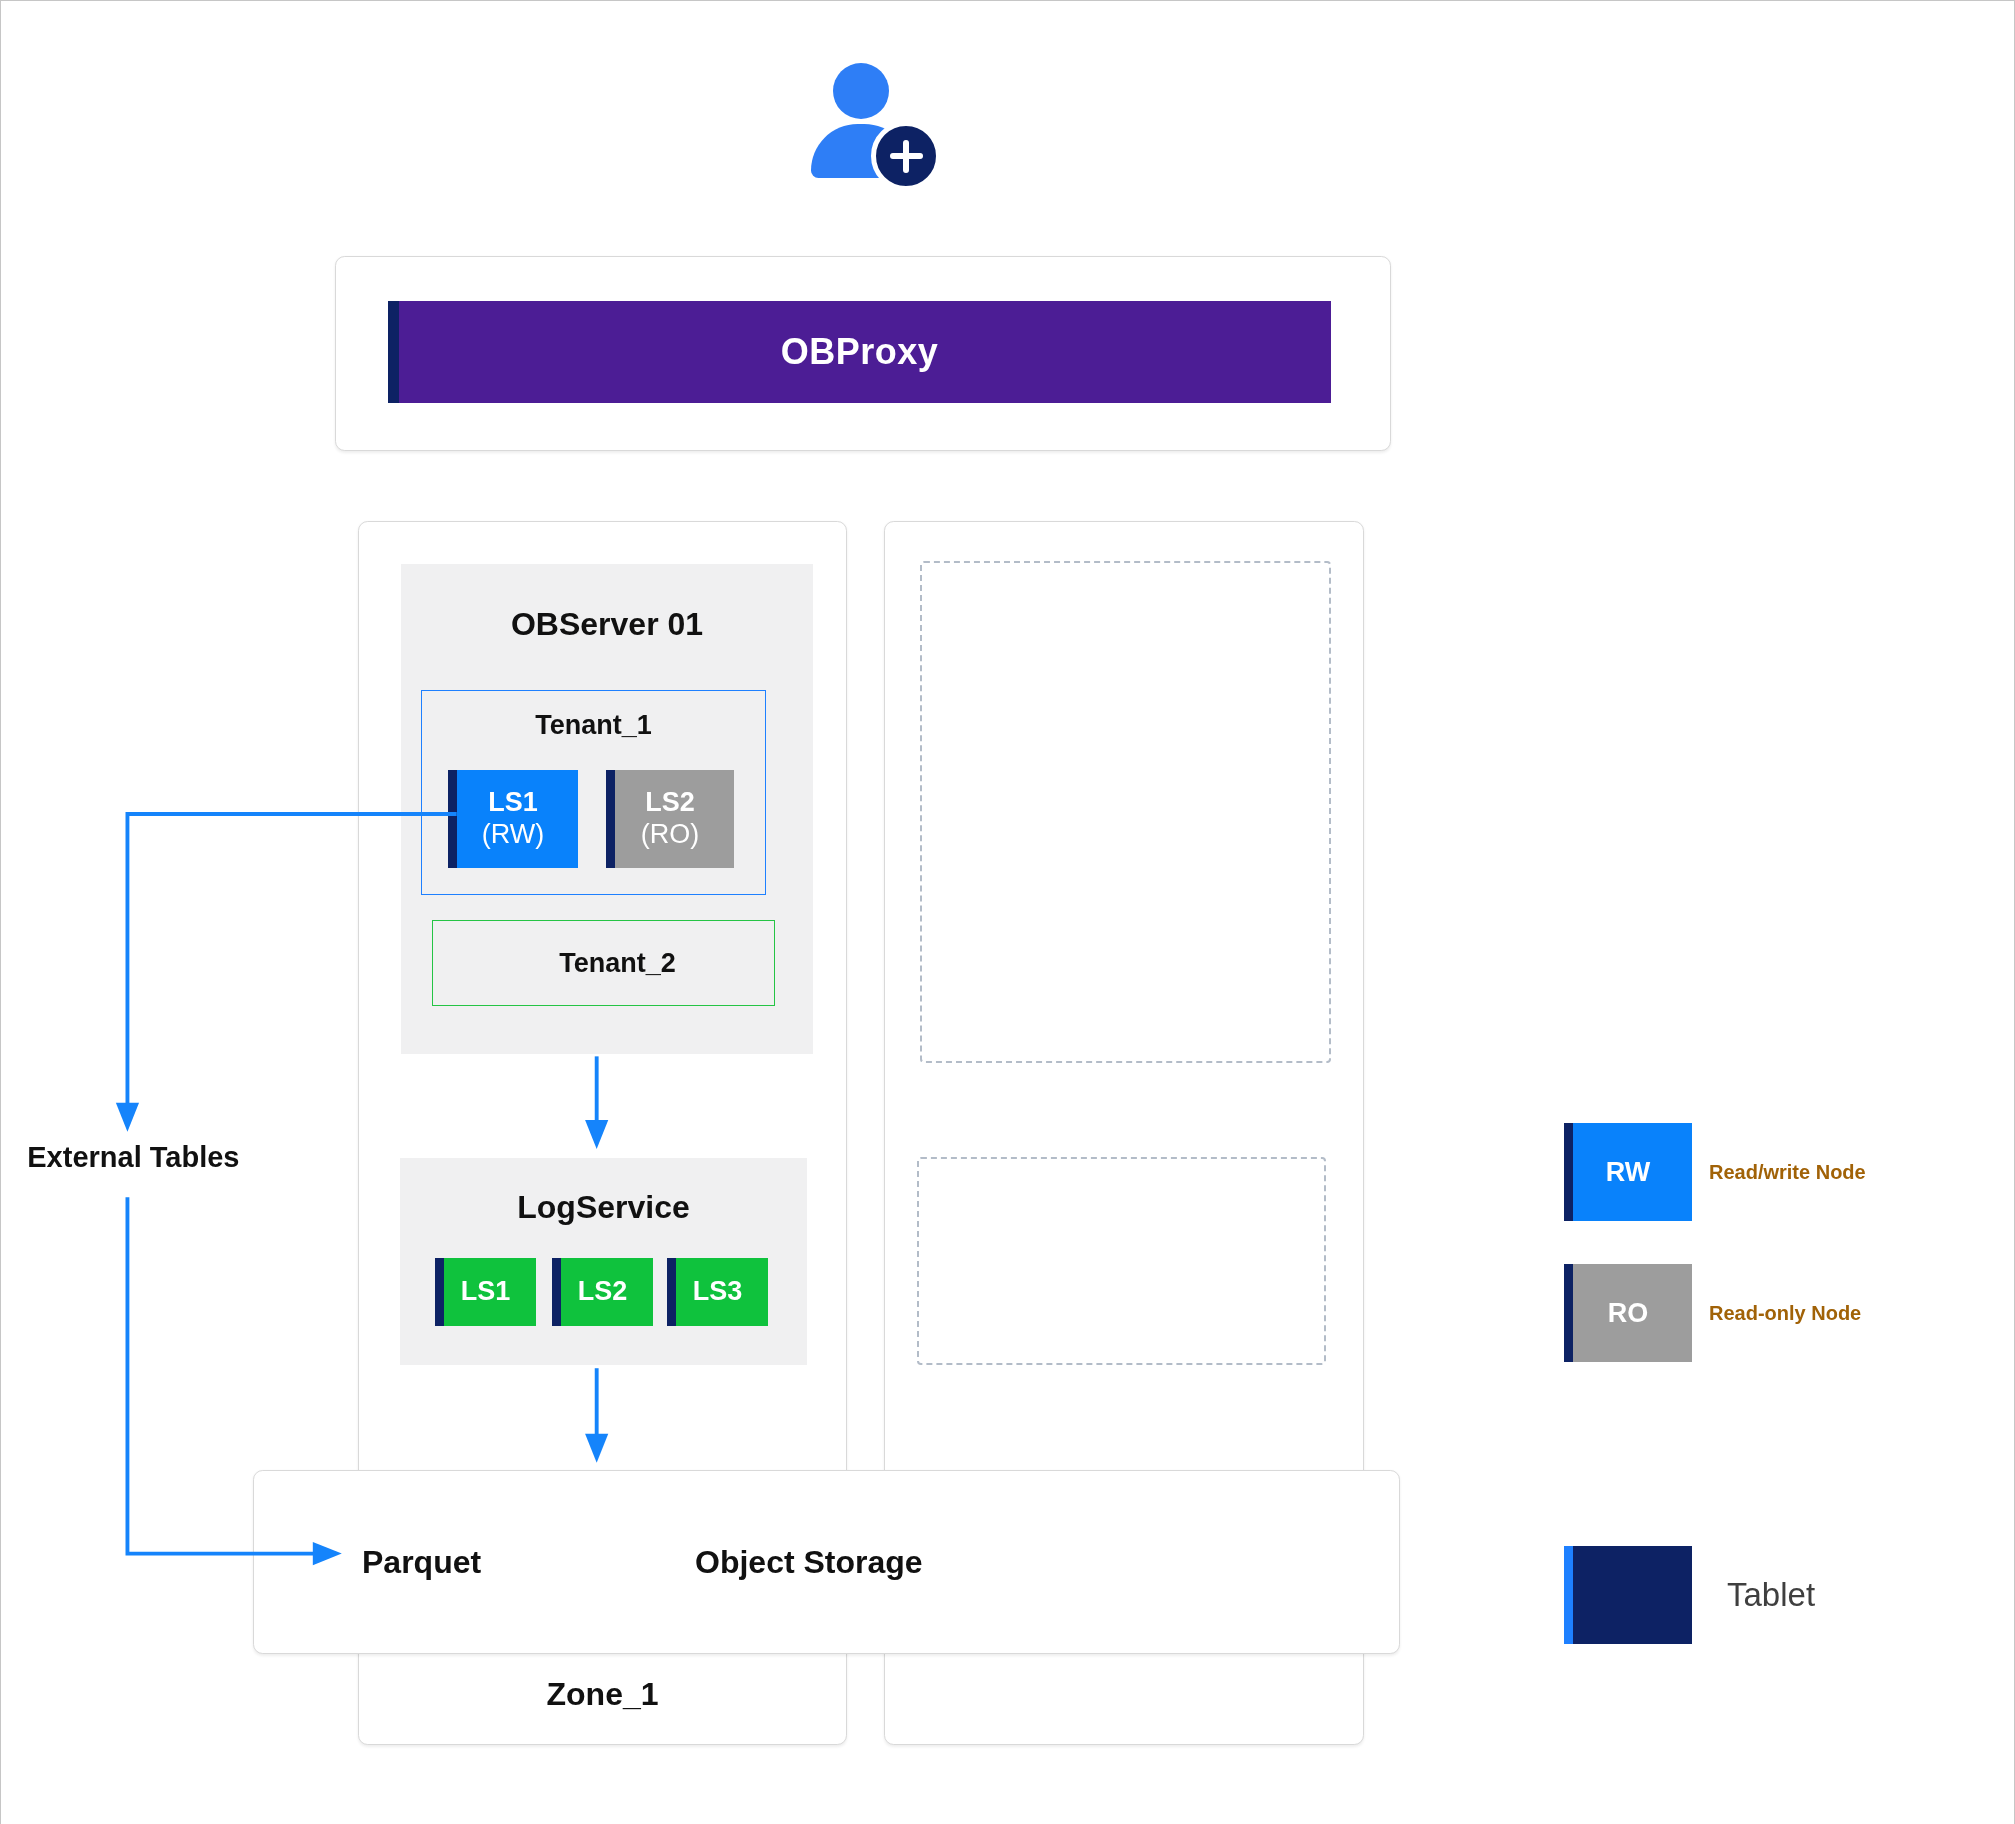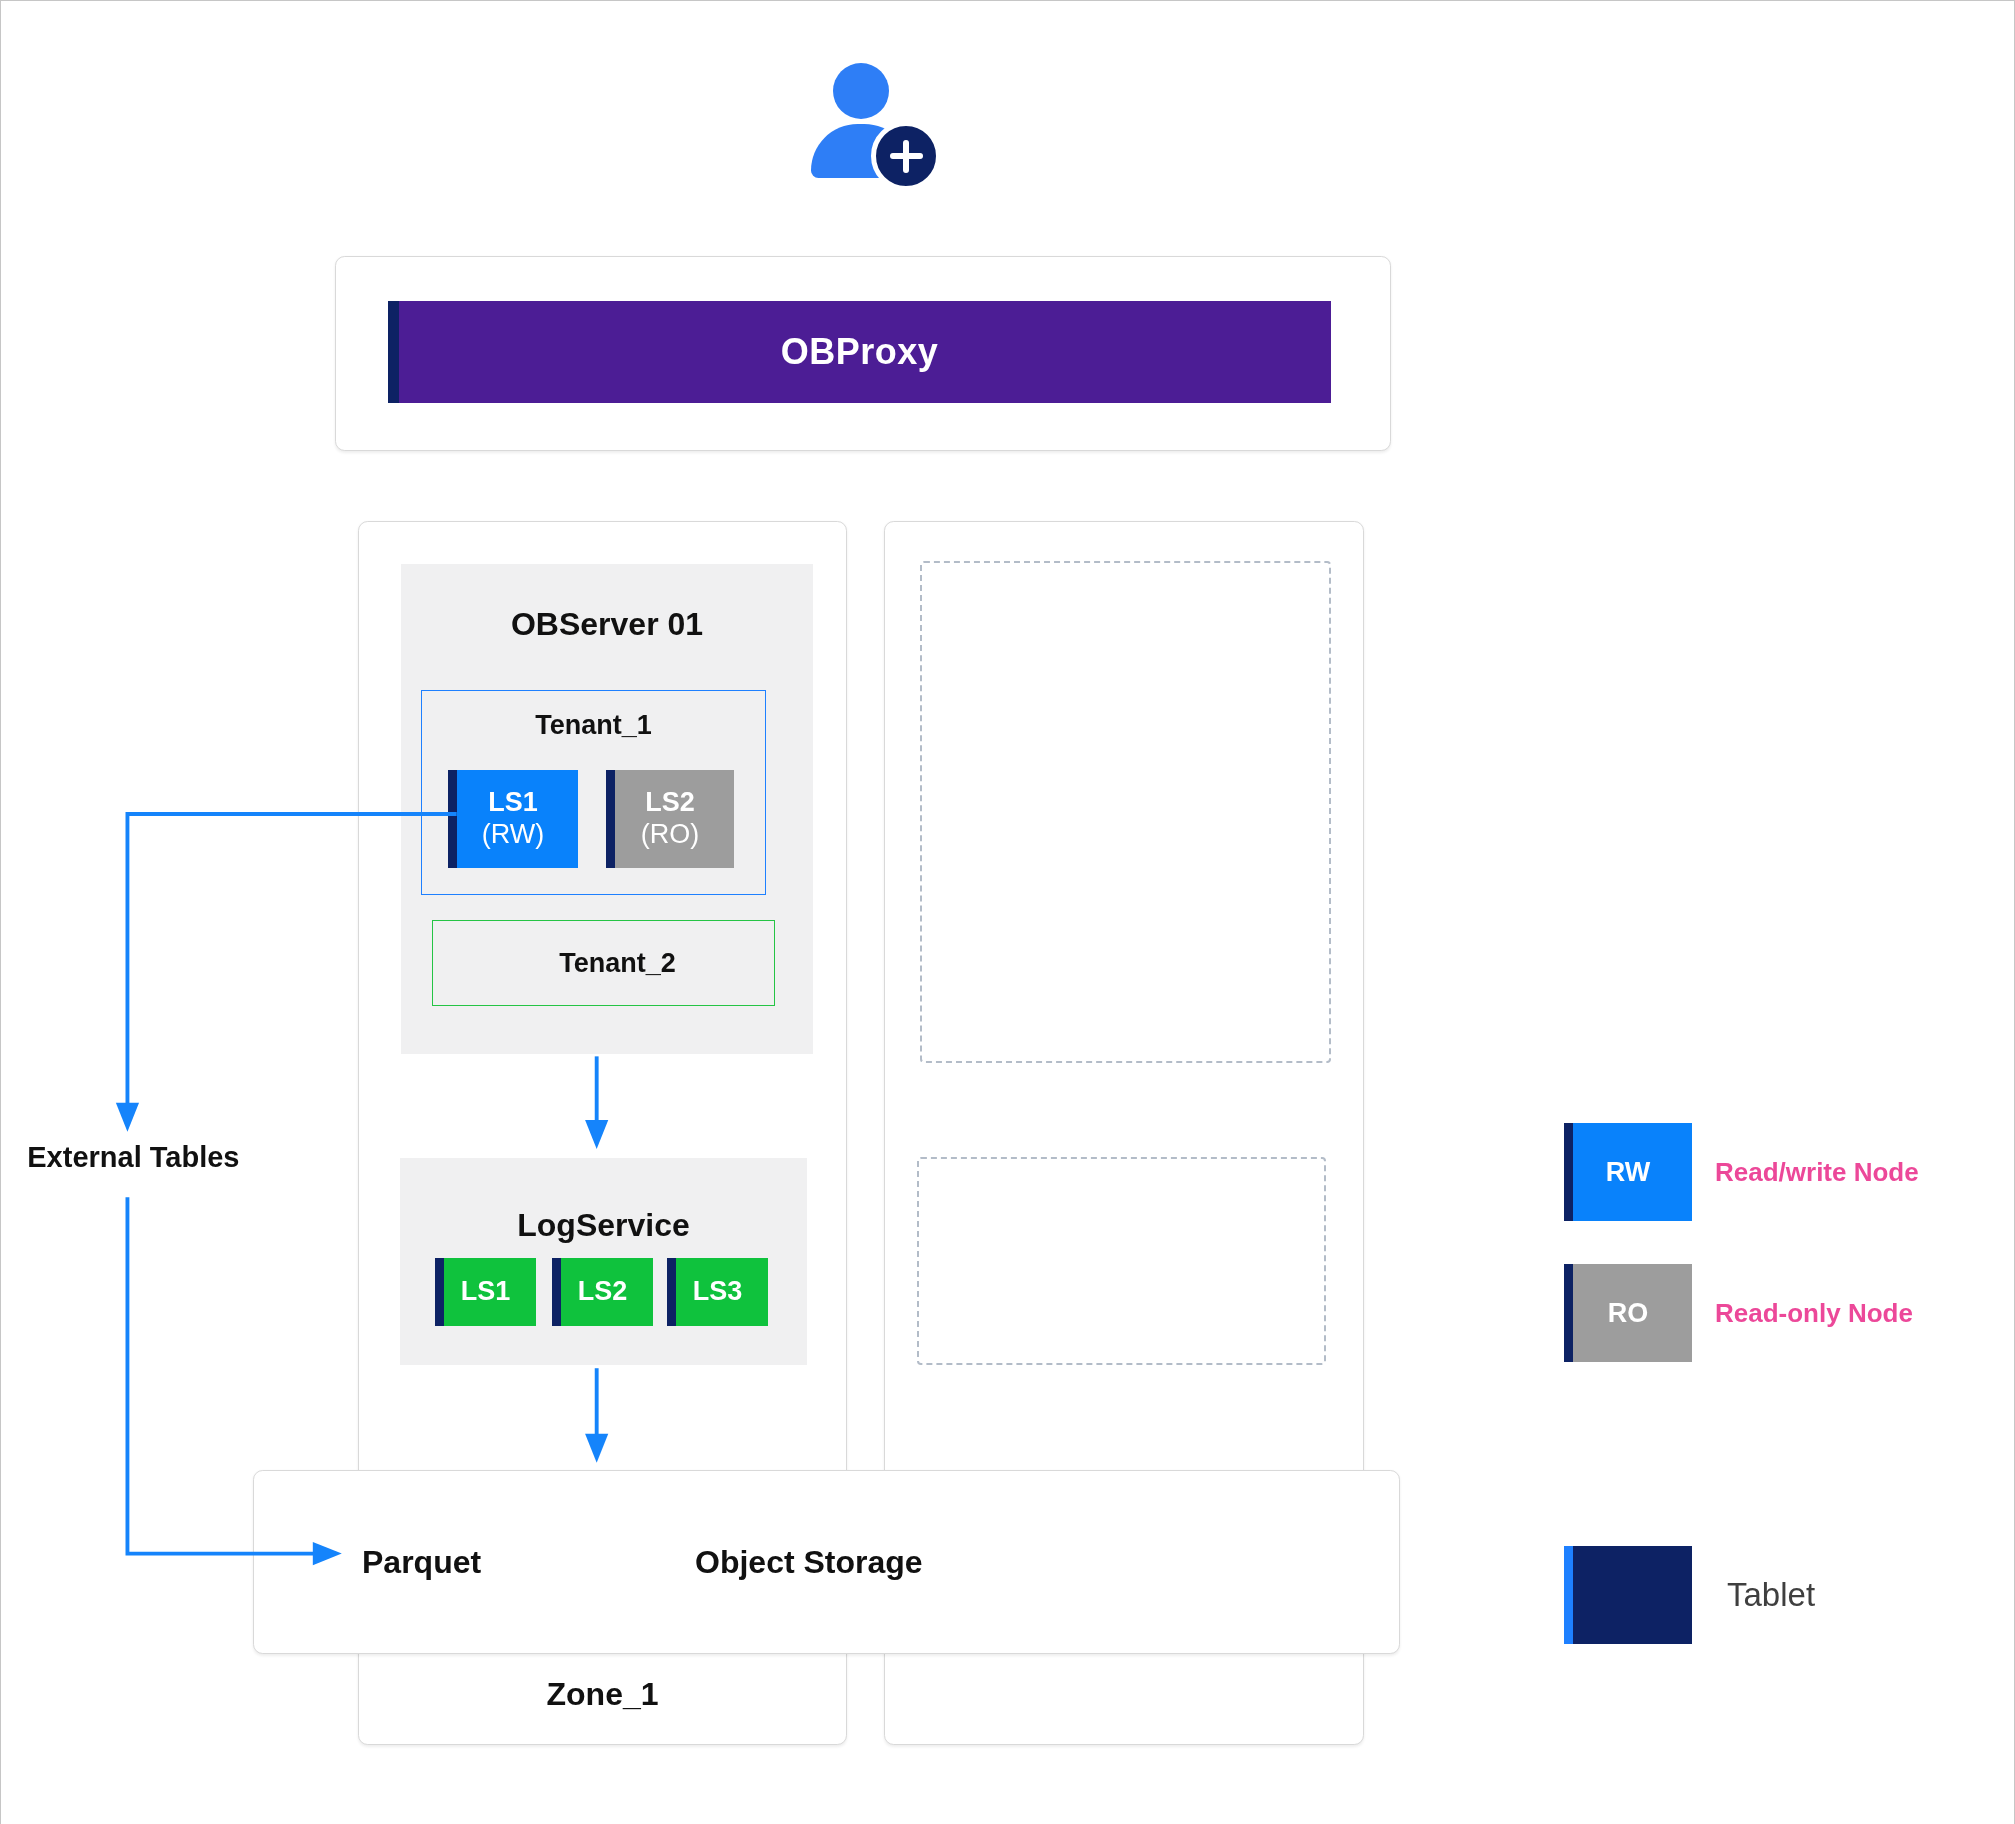--- a/index.html
+++ b/index.html
@@ -42,21 +42,21 @@
   .zone1-card { left:358px; top:521px; width:489px; height:1224px; }
   .zone2-card { left:884px; top:521px; width:480px; height:1224px; }
   .zone-label { position:absolute; left:0; top:1154px; width:100%; text-align:center;
                 font-size:32px; font-weight:bold; color:#111111; }
   
   .group-box { position:absolute; background:#f0f0f1; }
   .observer-box { left:42px; top:42px; width:412px; height:490px; }
   .group-title { text-align:center; font-size:32px; font-weight:bold; color:#111111; }
   .observer-box .group-title { padding-top:42px; }
   .logservice-box { left:41px; top:636px; width:407px; height:207px; }
-  .logservice-box .group-title { padding-top:49px; }
+  .logservice-box .group-title { padding-top:31px; }
   
   .tenant1-box { position:absolute; left:20px; top:126px; width:345px; height:205px; border:1.9px solid #1e80ff; }
   .tenant-title { text-align:center; font-size:27px; font-weight:bold; color:#111111; padding-top:19.3px; }
   .tenant2-box { position:absolute; left:31px; top:356px; width:343px; height:86px; border:1.9px solid #25c445;
                  display:flex; align-items:center; justify-content:center;padding-left:28px; }
   .tenant2-box .tenant-title { padding-top:0; }
   
   .node { position:absolute; display:flex; flex-direction:column; align-items:center; justify-content:center;
           color:#ffffff; }
   .node .strip { position:absolute; left:0; top:0; width:8.7px; height:100%; background:#0d2264; }
@@ -90,21 +90,21 @@
   .legend-row { position:absolute; left:0; height:98px; display:flex; align-items:center; }
   .legend-row.r0 { top:0; } .legend-row.r1 { top:141px; } .legend-row.r2 { top:282px; } .legend-row.r3 { top:423px; }
   .swatch { position:relative; width:128px; height:98px; display:flex; align-items:center; justify-content:center;
             color:#ffffff; font-size:27px; font-weight:bold; flex:none; }
   .swatch .strip { position:absolute; left:0; top:0; width:8.7px; height:100%; background:#0d2264; }
   .swatch-rw { background:#0982fb; }
   .swatch-ro { background:#9d9d9d; }
   .swatch-ls { background:#0fc23d; }
   .swatch-tablet { background:#0d2264; }
   .swatch-tablet .strip { background:#1e80ff; }
-  .legend-label { margin-left:23px; font-size:26px; font-weight:bold; color:#ec4899; white-space:nowrap; }
+  .legend-label { margin-left:17px; font-size:20px; font-weight:bold; color:#a16207; white-space:nowrap; }
   .legend-label.tablet { font-size:33px; font-weight:normal; color:#3f3f3f; margin-left:35px; }
   
   .connectors { position:absolute; left:0; top:0; width:2015px; height:1825px; z-index:10; pointer-events:none; }
 </style>
 </head>
 <body>
 
 <div class="canvas">
 
   <svg class="connectors" viewBox="0 0 2087 1890" xmlns="http://www.w3.org/2000/svg">

